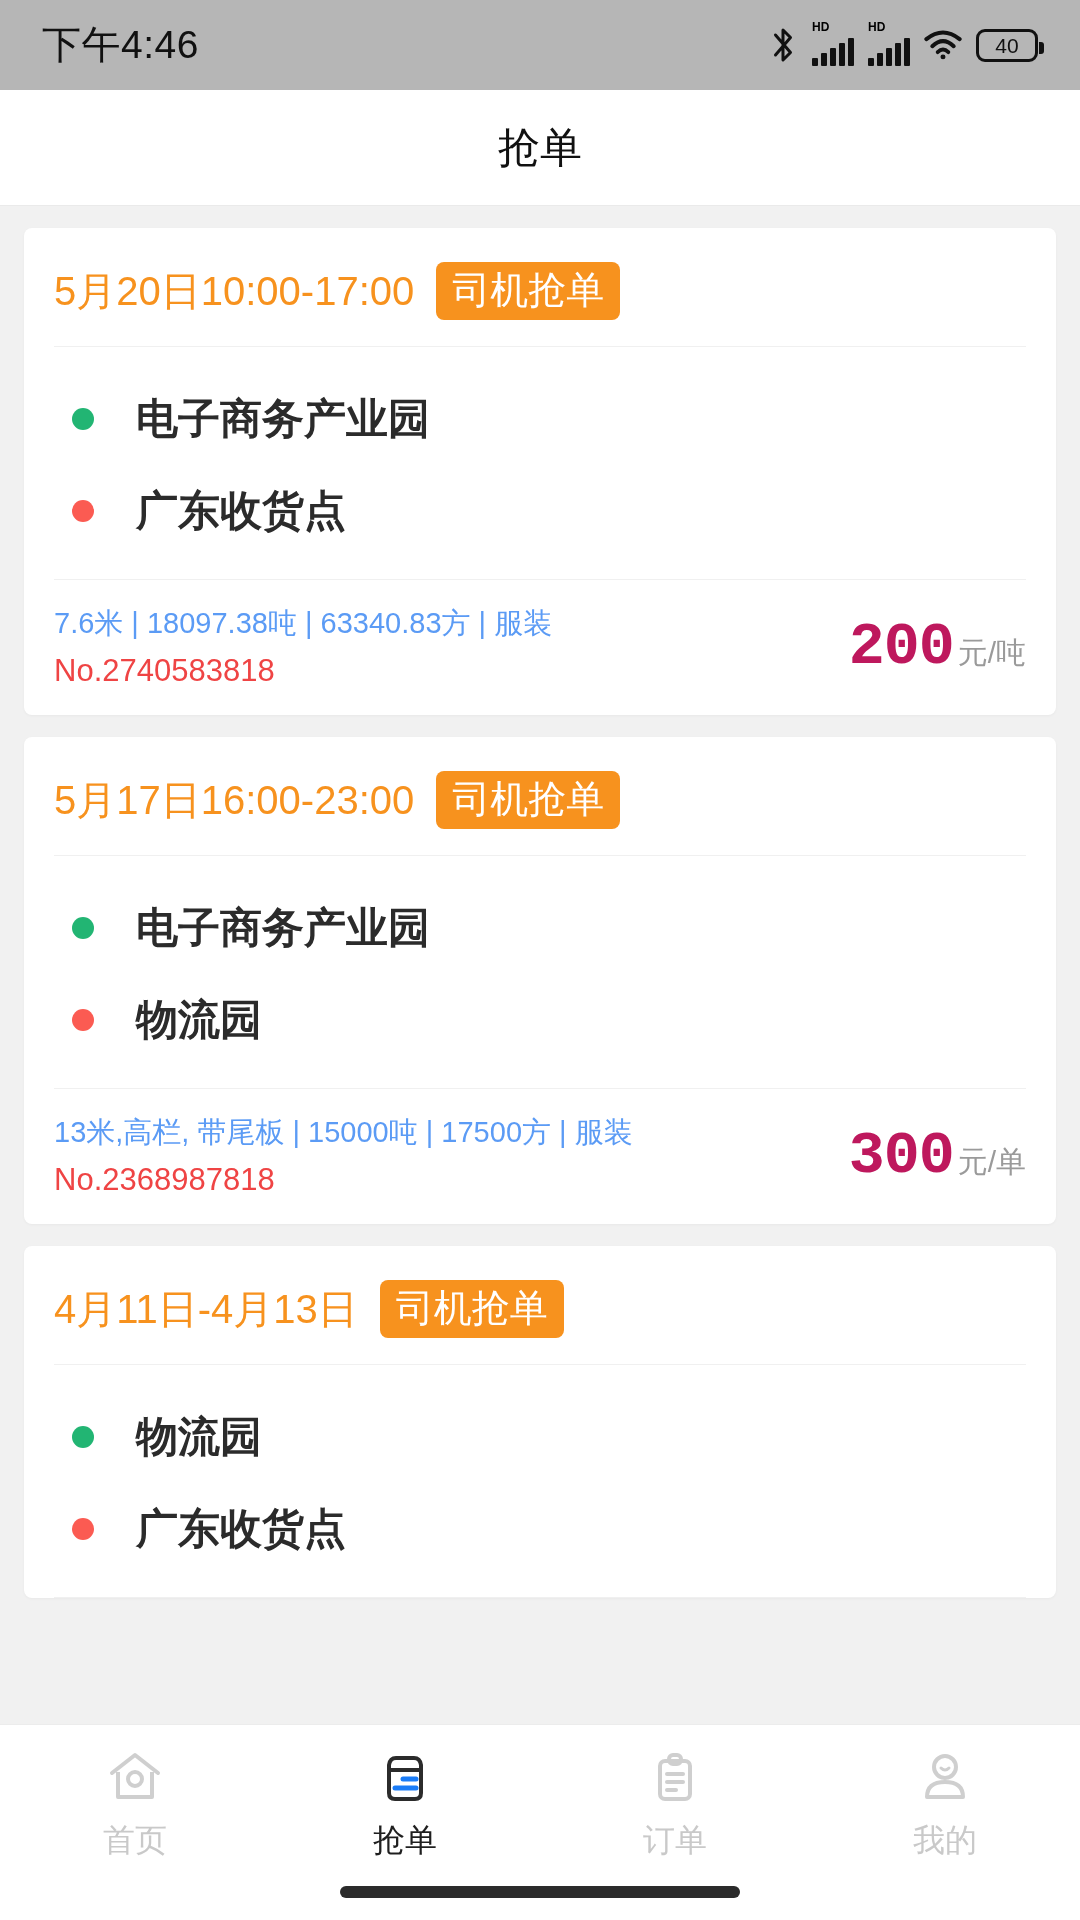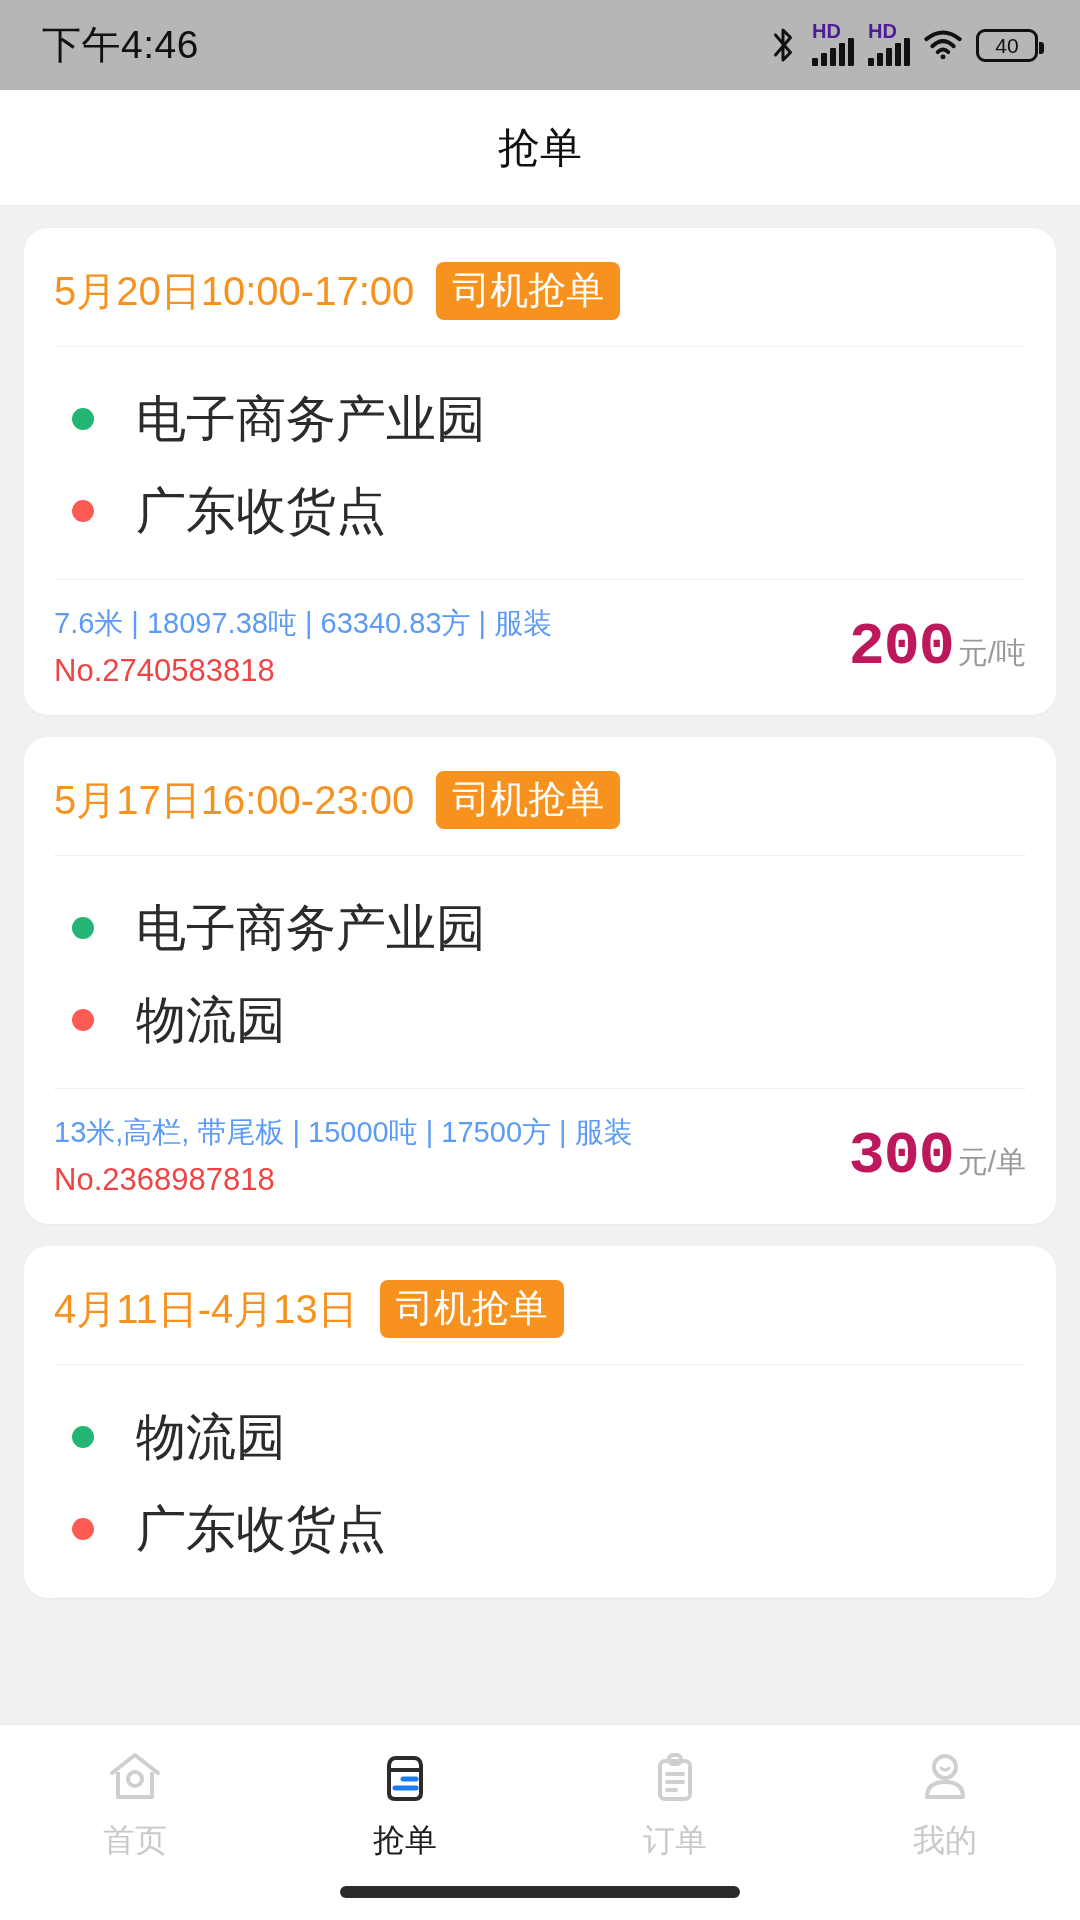--- a/index.html
+++ b/index.html
@@ -10,21 +10,21 @@
   }
   
   .statusbar{
     height:90px; background:#b6b6b6; display:flex; align-items:center;
     justify-content:space-between; padding:0 42px;
   }
   .sb-time{ font-size:39px; color:#111; letter-spacing:0.5px; }
   .sb-right{ display:flex; align-items:center; gap:14px; }
   .ic-bt{ width:30px; height:42px; }
   .sig{ display:flex; align-items:flex-end; position:relative; height:42px; padding-top:2px;}
-  .sig .hd{ position:absolute; top:-3px; left:0; font-size:20px; font-weight:bold; color:#4c1d95; line-height:1;}
+  .sig .hd{ position:absolute; top:-3px; left:0; font-size:12px; font-weight:bold; color:#000000; line-height:1;}
   .sig .bars{ display:flex; align-items:flex-end; gap:3px; height:26px; margin-top:16px;}
   .sig .bars i{ width:6px; background:#111; display:block; border-radius:1px;}
   .sig .bars i:nth-child(1){height:8px;}
   .sig .bars i:nth-child(2){height:13px;}
   .sig .bars i:nth-child(3){height:18px;}
   .sig .bars i:nth-child(4){height:23px;}
   .sig .bars i:nth-child(5){height:28px;}
   .ic-wifi{ width:38px; height:32px; }
   .batt{
     width:62px; height:33px; border:3px solid #111; border-radius:9px;
@@ -37,38 +37,38 @@
   }
   
   .header{
     height:116px; background:#fff; display:flex; align-items:center;
     justify-content:center; border-bottom:1px solid #eaeaea;
   }
   .header-title{ font-size:42px; color:#111; }
   
   .list{ padding:22px 0 0 0; height:1714px; }
   .card{
-    background:#fff; border-radius:24px; margin:0 24px 22px 24px;
+    background:#fff; border-radius:8px; margin:0 24px 22px 24px;
     padding:0 30px; box-shadow:0 1px 3px rgba(0,0,0,0.04);
   }
   .card-head{
     display:flex; align-items:center; gap:22px;
     padding:34px 0 26px 0; border-bottom:1px solid #f0f0f0;
   }
   .card-date{ font-size:40px; color:#f7921e; white-space:nowrap; }
   .badge{
     background:#f7921e; color:#fff; font-size:38px; border-radius:8px;
     padding:9px 16px 11px 16px; line-height:1; white-space:nowrap;
   }
   .route{ padding:26px 0 22px 0; border-bottom:1px solid #f0f0f0; }
   .route-row{ display:flex; align-items:center; height:92px; }
   .dot{ width:22px; height:22px; border-radius:50%; flex:0 0 auto; margin-left:18px; }
   .dot-start{ background:#22b573; }
   .dot-end{ background:#fb5b52; }
-  .place{ font-size:50px; color:#2b2b2b; font-weight:normal; margin-left:42px; }
+  .place{ font-size:42px; color:#2b2b2b; font-weight:bold; margin-left:42px; }
   .meta{ display:flex; align-items:flex-end; justify-content:space-between; padding:24px 0 26px 0; }
   .meta-left{ min-width:0; }
   .spec{ font-size:29px; color:#5b9bf5; white-space:nowrap; }
   .orderno{ font-size:31px; color:#ef4444; margin-top:9px; }
   .price{ display:flex; align-items:baseline; white-space:nowrap; padding-bottom:8px; }
   .price-val{ font-size:60px; color:#be185d; font-weight:bold; letter-spacing:-1px;font-family:Liberation Mono, monospace; }
   .price-unit{ font-size:30px; color:#9a9a9a; margin-left:4px; }
   
   .tabbar{
     position:absolute; left:0; bottom:0; width:1080px; height:196px; background:#fff;

